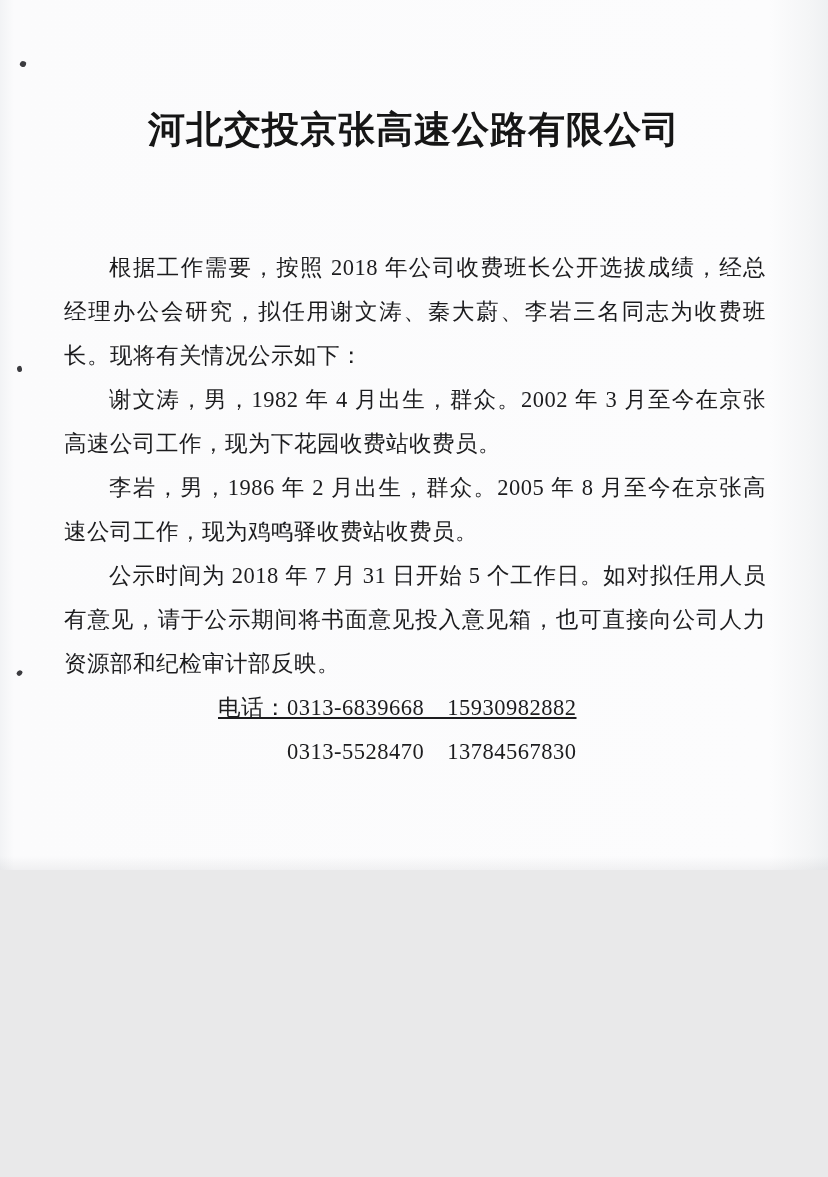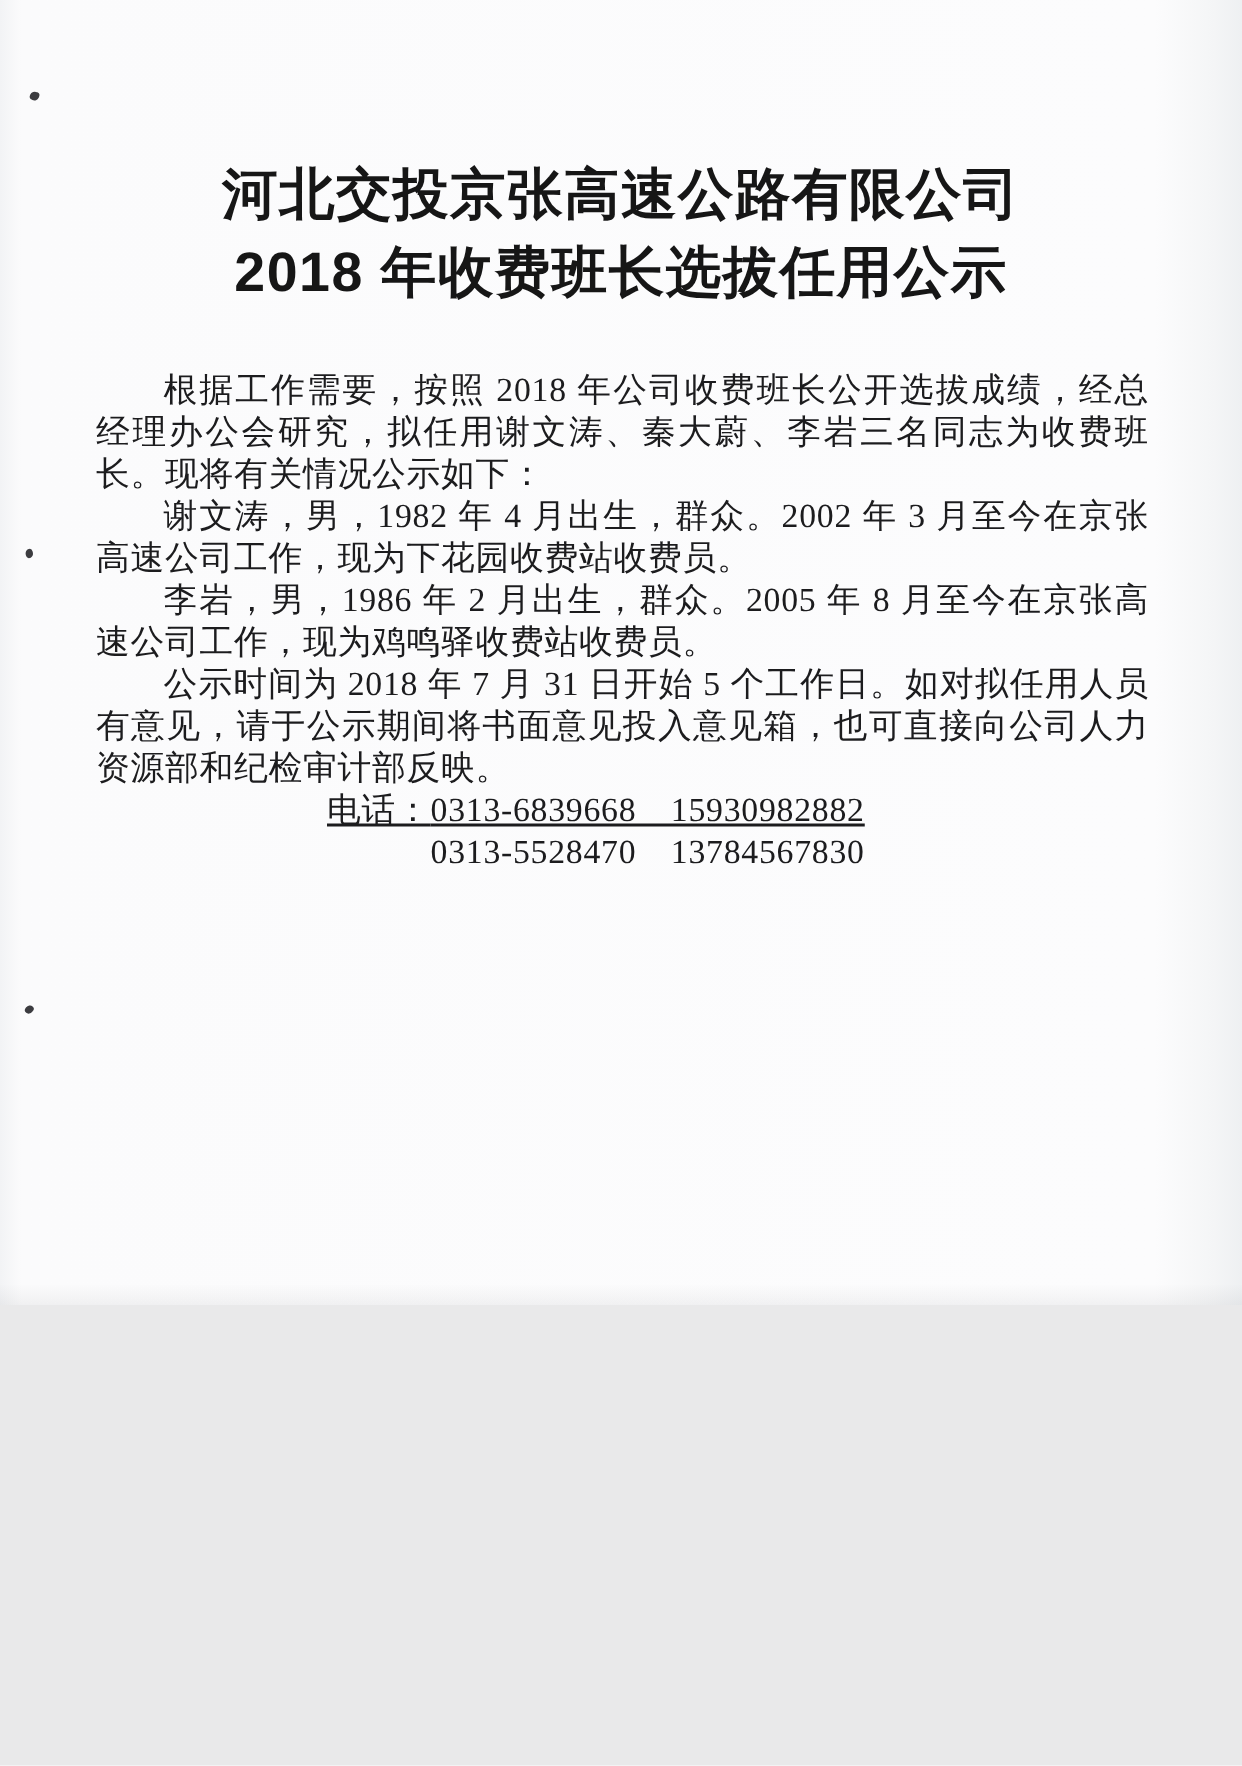--- a/index.html
+++ b/index.html
@@ -18,21 +18,21 @@
     pointer-events:none;
   }
   .title-block{position:absolute; top:104px; left:0; width:828px; text-align:center;}
   .title-line{
     margin:0; font-family:"Liberation Sans","DejaVu Sans",sans-serif;
     font-weight:bold; font-size:37px; line-height:52px; color:#161616;
     letter-spacing:1px;
   }
   .body-block{position:absolute; top:246px; left:64px; width:702px;}
   .body-block p{
-    margin:0; font-size:22.5px; line-height:28px; text-align:justify;
+    margin:0; font-size:22.5px; line-height:44px; text-align:justify;
     text-indent:2em; letter-spacing:0.5px;
   }
   .phone-line1{margin:0; font-size:22.5px; line-height:44px; padding-left:109px; letter-spacing:0.5px;text-decoration:underline;}
   .phone-line2{margin:0; font-size:22.5px; line-height:44px; padding-left:178px; letter-spacing:0.5px;}
   .sig-company{
     position:absolute; top:963px; left:352px; width:340px; text-align:center;
     font-size:23px; margin:0; letter-spacing:0.5px;
   }
   .sig-date{
     position:absolute; top:1028px; left:396px; width:240px; text-align:center;
@@ -51,21 +51,20 @@
   .dust.faint{background:rgba(90,95,105,0.35);}
   .dust.d5{left:72px; top:1060px; width:5px; height:4px;}
 </style>
 </head>
 <body>
 
 <div class="page">
 
   <div class="title-block">
     <h1 class="title-line">河北交投京张高速公路有限公司</h1>
-    <h1 class="title-line">2018 年收费班长选拔任用公示</h1>
   </div>
 
   <div class="body-block">
     <p>根据工作需要，按照 2018 年公司收费班长公开选拔成绩，经总经理办公会研究，拟任用谢文涛、秦大蔚、李岩三名同志为收费班长。现将有关情况公示如下：</p>
     <p>谢文涛，男，1982 年 4 月出生，群众。2002 年 3 月至今在京张高速公司工作，现为下花园收费站收费员。</p>
     <p>李岩，男，1986 年 2 月出生，群众。2005 年 8 月至今在京张高速公司工作，现为鸡鸣驿收费站收费员。</p>
     <p>公示时间为 2018 年 7 月 31 日开始 5 个工作日。如对拟任用人员有意见，请于公示期间将书面意见投入意见箱，也可直接向公司人力资源部和纪检审计部反映。</p>
     <p class="phone-line1"><span>电话：</span><span>0313-6839668　15930982882</span></p>
     <p class="phone-line2"><span>0313-5528470　13784567830</span></p>
   </div>

